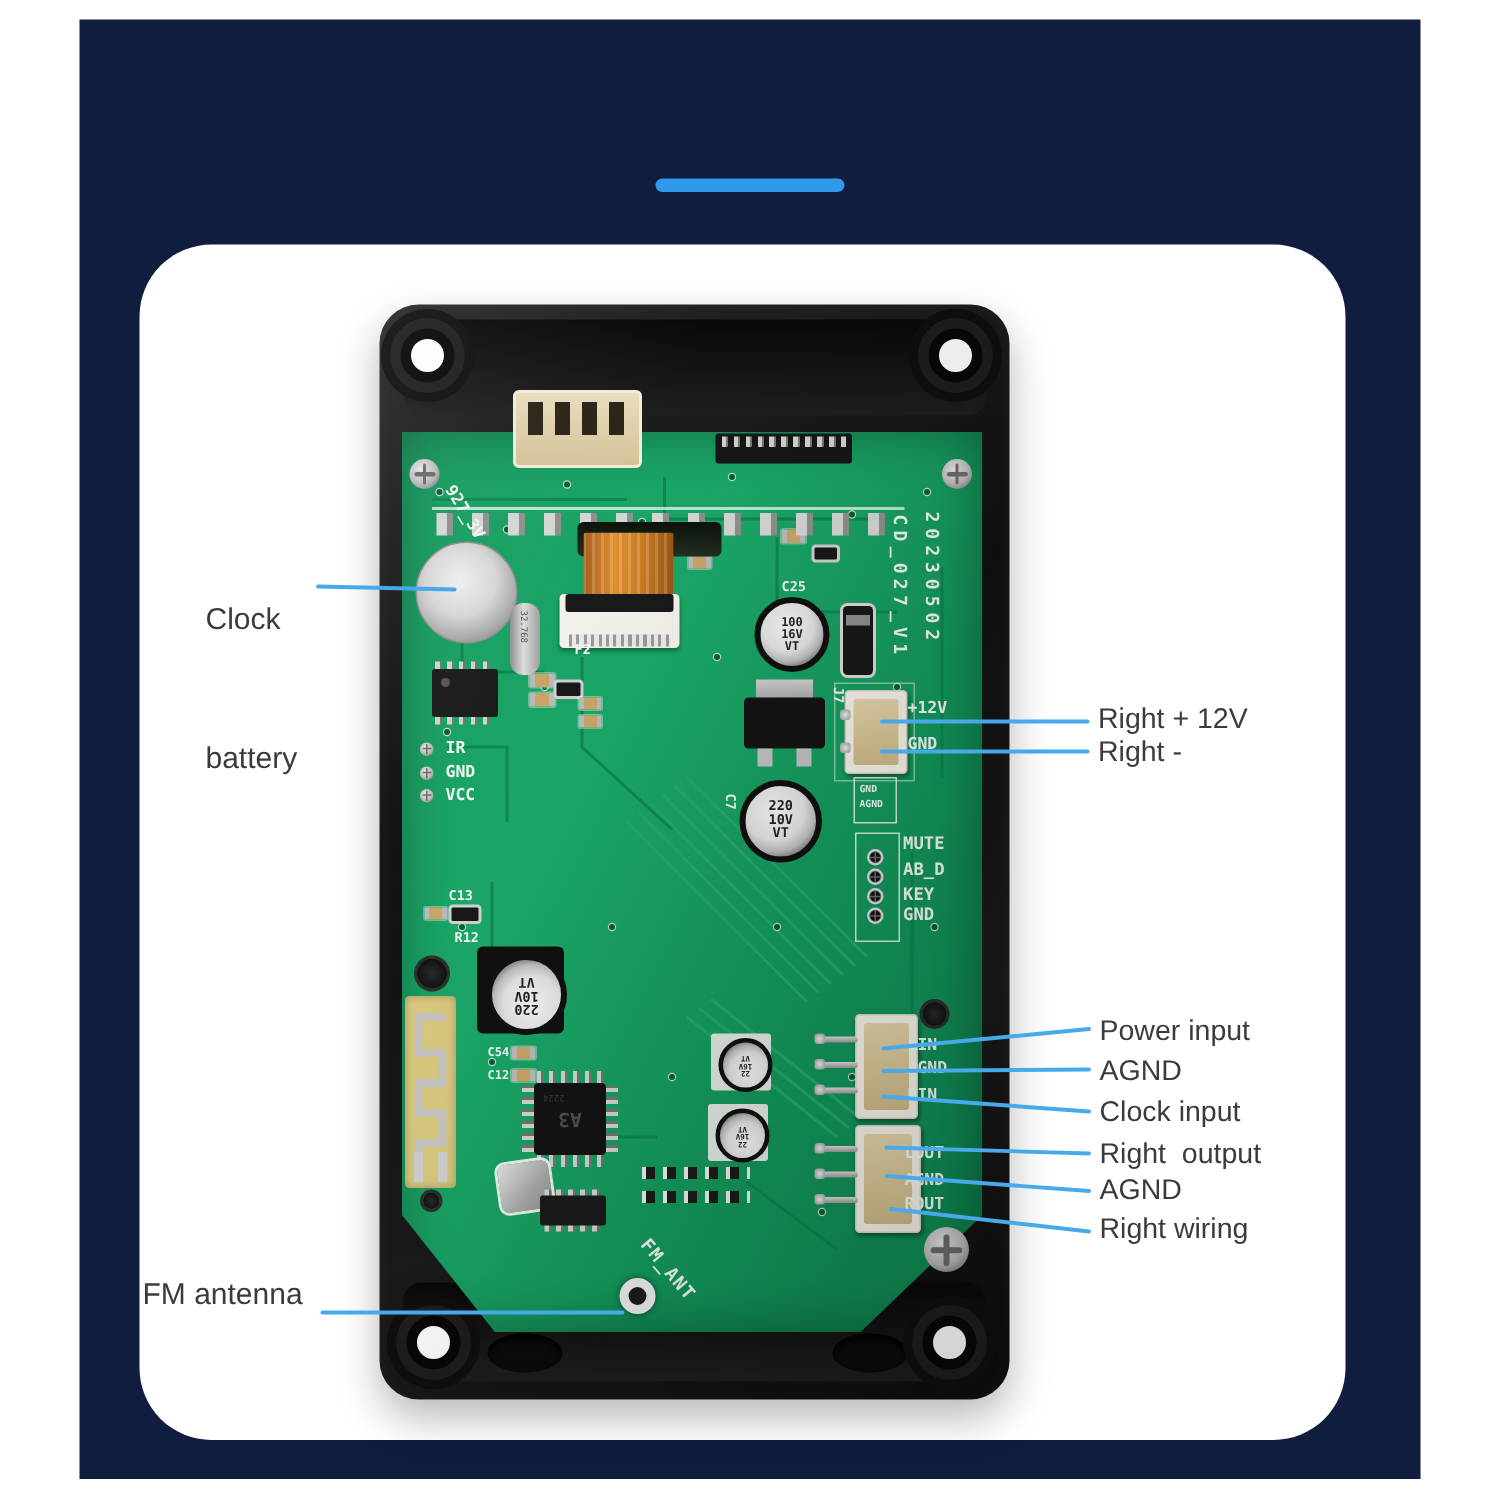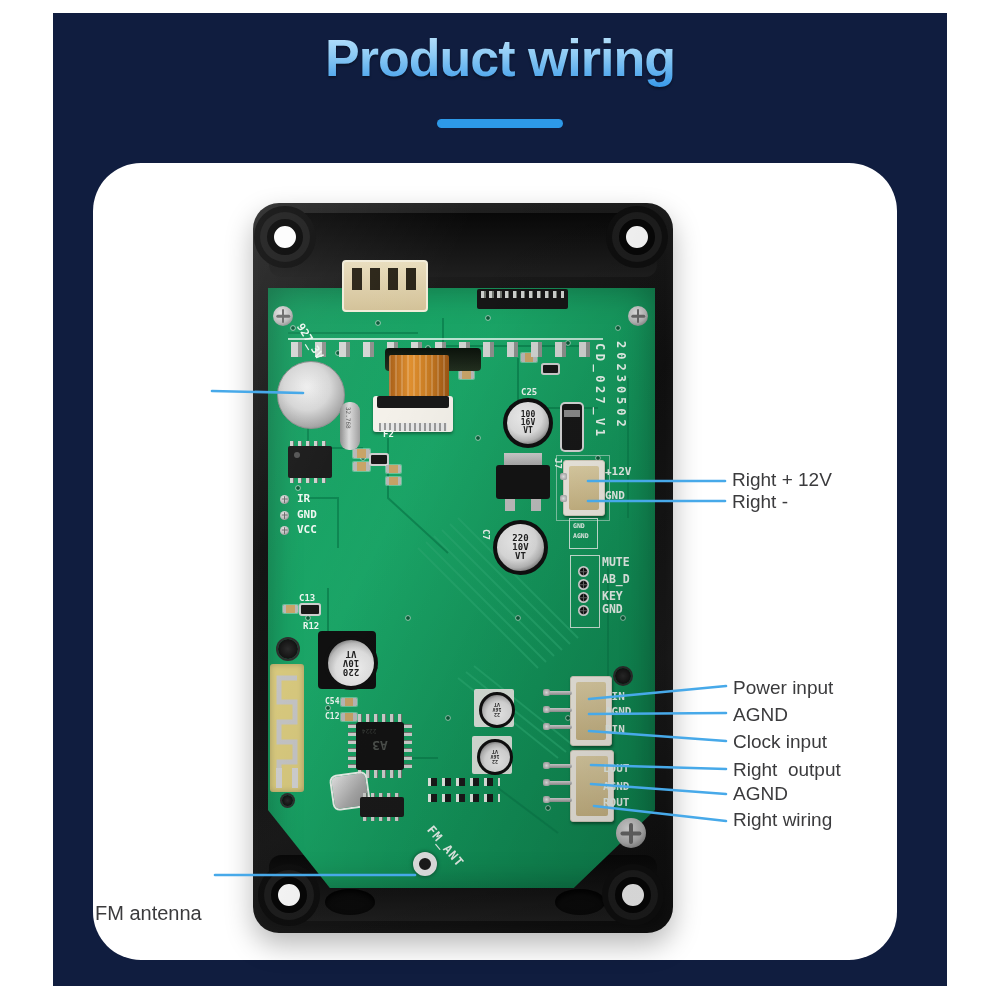--- a/index.html
+++ b/index.html
@@ -66,21 +66,20 @@
   .jst .cavity{position:absolute;inset:5px;background:linear-gradient(#e2d3a8,#cdb987);border-radius:2px;}
   .callouts{position:absolute;inset:0;z-index:60;pointer-events:none;}
   .callouts line{stroke:#47a9e9;stroke-width:2.6;stroke-linecap:round;}
 </style>
 </head>
 <body>
 
 <div class="page">
 
   <div class="navy-band"></div>
-  <div class="page-title">Product wiring</div>
   <div class="title-underline"></div>
   <div class="white-card"></div>
 
   <div class="photo">
     <div class="frame"></div>
     <div class="frame-recess" style="left:16px;top:10px;width:388px;height:64px;"></div>
     <div class="frame-recess" style="left:16px;top:652px;width:388px;height:66px;"></div>
     <div class="frame-oval" style="left:72px;top:686px;width:50px;height:26px;"></div>
     <div class="frame-oval" style="left:302px;top:686px;width:50px;height:26px;"></div>
     <div class="hole" style="left:14px;top:16px;"></div>
@@ -340,23 +339,27 @@
     <line x1="588" y1="501" x2="725" y2="501"></line>
     <line x1="589" y1="699" x2="726" y2="686"></line>
     <line x1="589" y1="714" x2="726" y2="713"></line>
     <line x1="589" y1="731" x2="726" y2="741"></line>
     <line x1="591" y1="765" x2="726" y2="769"></line>
     <line x1="591" y1="784" x2="726" y2="794"></line>
     <line x1="594" y1="806" x2="726" y2="821"></line>
     <line x1="215" y1="875" x2="415" y2="875"></line>
   </svg>
 
+  <div class="lbl lbl-big" style="left:137px;top:336px;">
+    <div>Clock</div>
+    <div>battery</div>
+  </div>
   <div class="lbl" style="left:732px;top:470px;">Right + 12V</div>
   <div class="lbl" style="left:732px;top:492px;">Right -</div>
   <div class="lbl" style="left:733px;top:678px;">Power input</div>
   <div class="lbl" style="left:733px;top:705px;">AGND</div>
   <div class="lbl" style="left:733px;top:732px;">Clock input</div>
   <div class="lbl" style="left:733px;top:760px;">Right  output</div>
   <div class="lbl" style="left:733px;top:784px;">AGND</div>
   <div class="lbl" style="left:733px;top:810px;">Right wiring</div>
-  <div class="lbl lbl-big" style="left:95px;top:898px;text-align:right;">FM antenna</div>
+  <div class="lbl lbl-big" style="left:95px;top:848px;text-align:right;">FM antenna</div>
 
 </div>
 
 </body></html>

